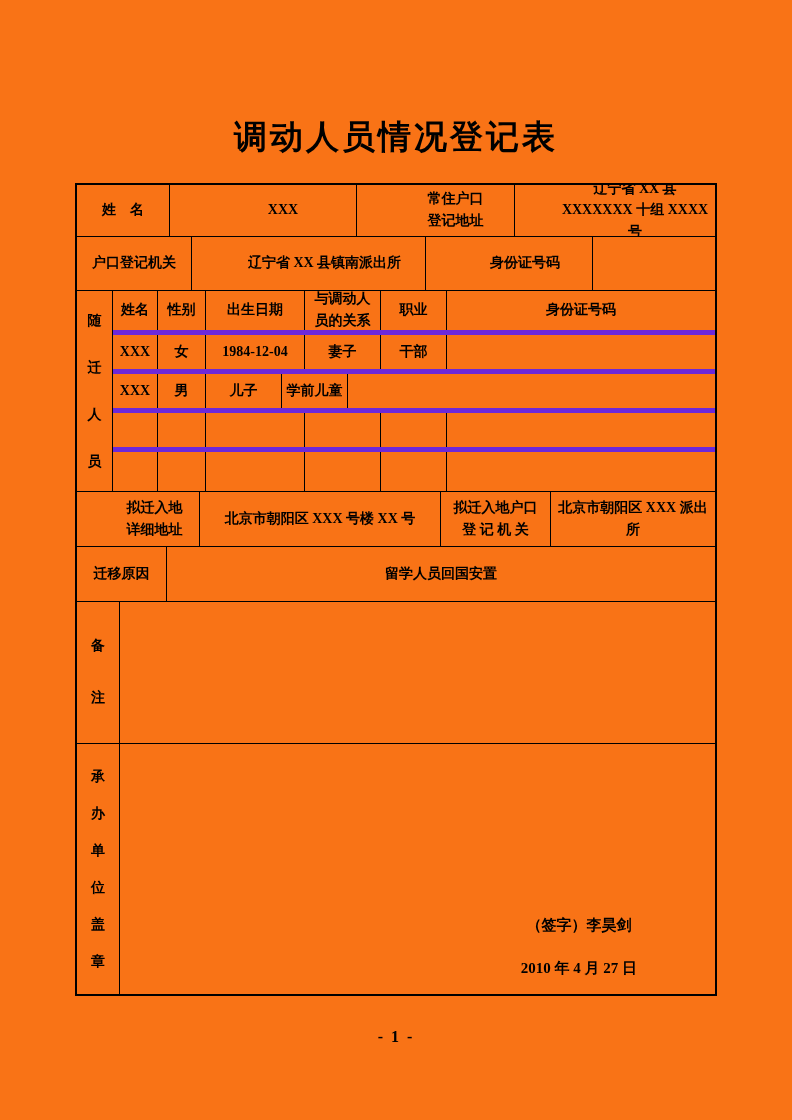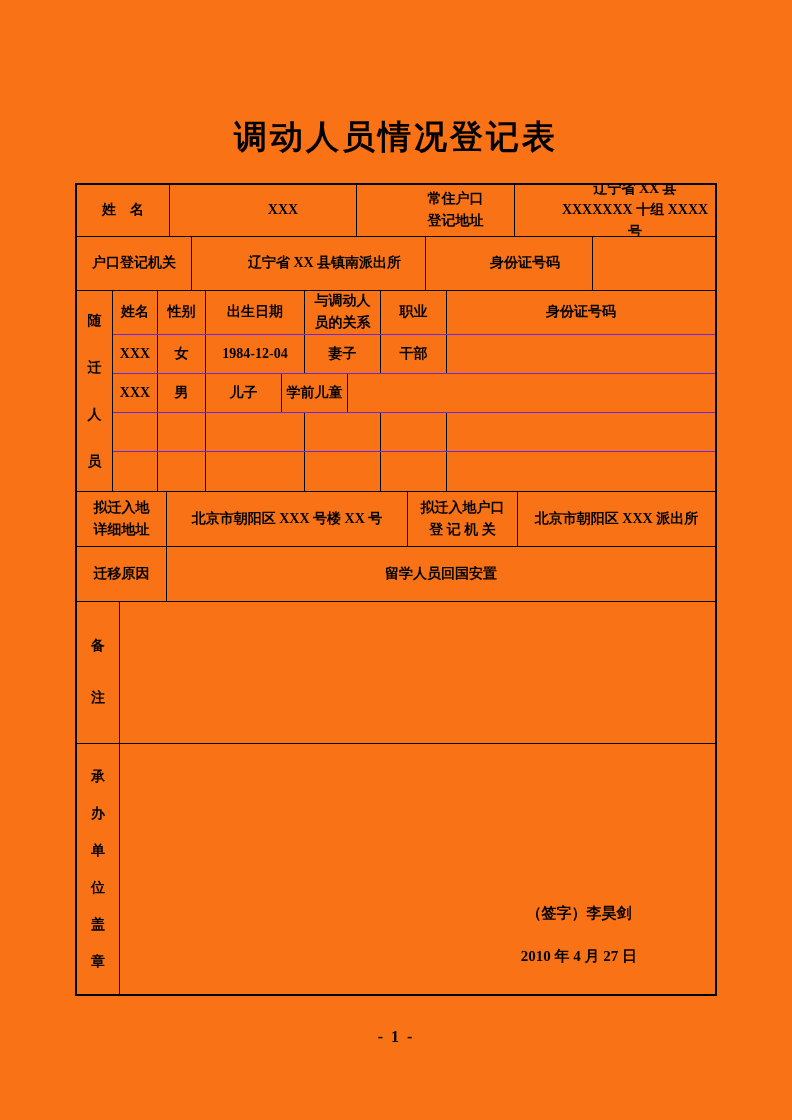--- a/index.html
+++ b/index.html
@@ -40,21 +40,21 @@
     text-align: center;
     white-space: pre-line;
     line-height: 1.55;
     padding: 2px;
     overflow: hidden;
   }
   .cell.last { border-right: none; flex: 1; }
   
   .r-basic1 { height: 52px; gap: 40px; }
   .r-basic2 { height: 54px; gap: 32px; }
-  .r-dest   { height: 55px; }
+  .r-dest   { height: 55px; padding-left: 33px; }
   .r-reason { height: 55px; }
   .r-remarks { height: 142px; }
   .r-seal   { height: 250px; }
   
   .c-namelbl { width: 93px; }
   .c-nameval { width: 147px; }
   .c-reslbl  { width: 118px; }
   
   .c-reglbl { width: 115px; }
   .c-regval { width: 202px; }
@@ -67,21 +67,21 @@
     align-items: center;
     justify-content: center;
   }
   .vcell-wide { width: 43px; }
   .vtext {
     width: 1.1em;
     word-break: break-all;
     text-align: center;
   }
   .migr-body { flex: 1; display: flex; flex-direction: column; }
-  .migr-row { display: flex; border-bottom: 1px solid #6d28d9; }
+  .migr-row { display: flex; border-bottom: 5px solid #6d28d9; }
   .migr-row:last-child { border-bottom: none; }
   .migr-head { height: 44px; }
   .migr-data { height: 39px; }
   .c-mname { width: 45px; }
   .c-msex  { width: 48px; }
   .c-mdob  { width: 99px; }
   .c-mrel  { width: 76px; }
   .c-mjob  { width: 66px; }
   
   .c-destlbl { width: 90px; }
@@ -90,21 +90,21 @@
   
   .c-reasonlbl { width: 90px; }
   
   .free-cell { flex: 1; position: relative; }
   .vt-migr { line-height: 47px; }
   .vt-remarks { line-height: 52px; }
   .vt-seal { line-height: 37px; }
   .sign-block {
     position: absolute;
     right: 78px;
-    bottom: 28px;
+    bottom: 16px;
     text-align: center;
     font-size: 15px;
   }
   .sign-line { margin-bottom: 24px; }
   .page-number {
     margin-top: 32px;
     text-align: center;
     font-size: 16px;
     letter-spacing: 2px;
   }

